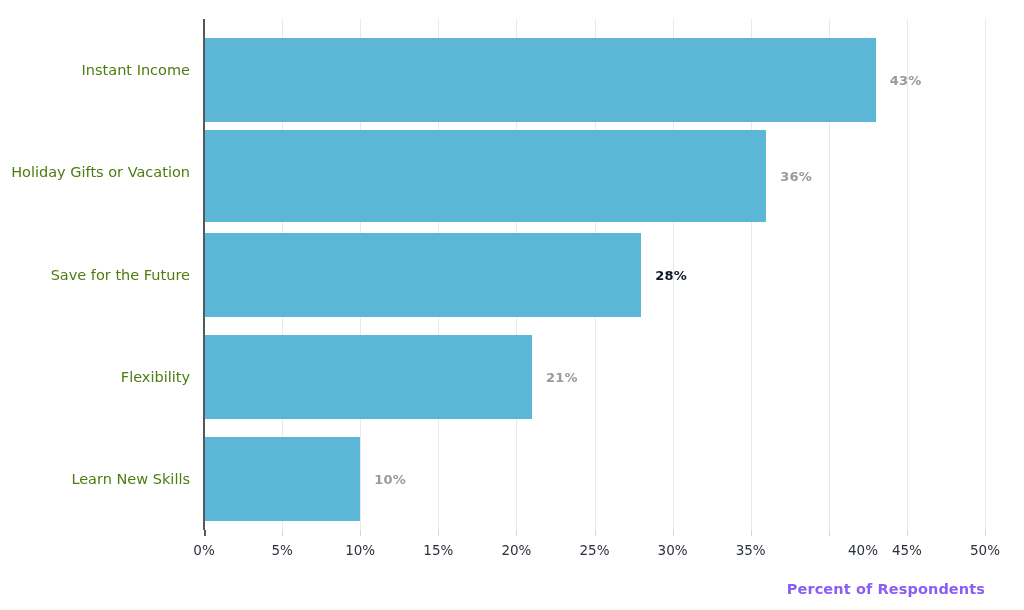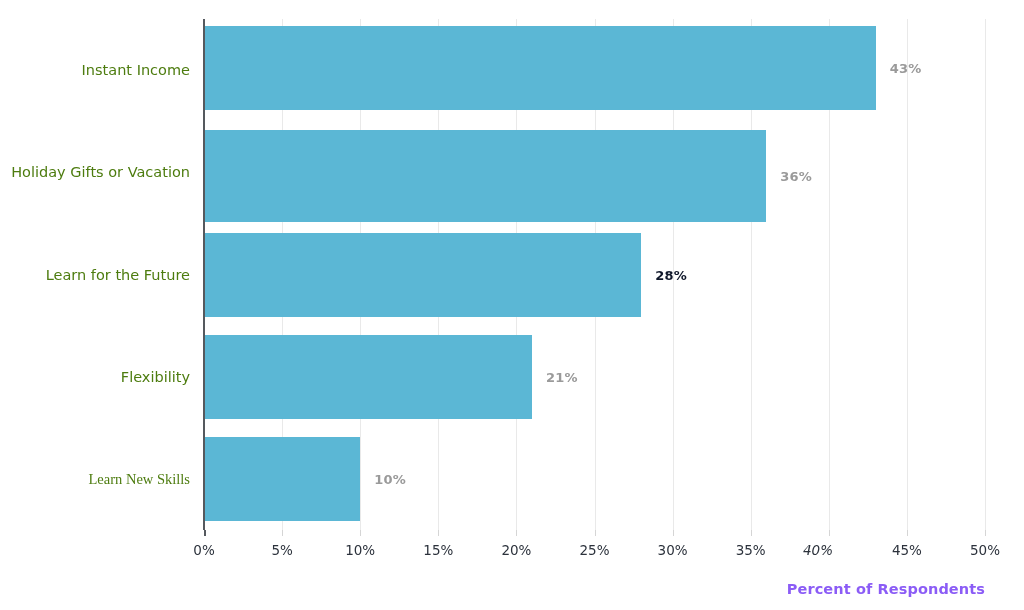--- a/index.html
+++ b/index.html
@@ -155,21 +155,21 @@
         <div class="gridline" style="left: 234.3px;"></div>
         <div class="gridline" style="left: 312.4px;"></div>
         <div class="gridline" style="left: 390.5px;"></div>
         <div class="gridline" style="left: 468.6px;"></div>
         <div class="gridline" style="left: 546.7px;"></div>
         <div class="gridline" style="left: 624.8px;"></div>
         <div class="gridline" style="left: 702.9px;"></div>
         <div class="gridline" style="left: 781px;"></div>
       </div>
     <div id="bars">
-        <div class="bar-row" style="top: 7px; height: 84px;">
+        <div class="bar-row" style="top: 19px; height: 84px;">
           <div class="bar" style="width: 671.66px; background: rgb(91, 183, 213);"></div>
           <div class="bar-value" style="left: 685.66px; color: rgb(154, 154, 154);">43%</div>
         </div>
         <div class="bar-row" style="top: 111.3px; height: 92px;">
           <div class="bar" style="width: 562.32px; background: rgb(91, 183, 213);"></div>
           <div class="bar-value" style="left: 576.32px; color: rgb(154, 154, 154);">36%</div>
         </div>
         <div class="bar-row" style="top: 213.5px; height: 84px;">
           <div class="bar" style="width: 437.36px; background: rgb(91, 183, 213);"></div>
           <div class="bar-value" style="left: 451.36px; color: #0f172a;">28%</div>
@@ -183,44 +183,44 @@
           <div class="bar-value" style="left: 170.2px; color: rgb(154, 154, 154);">10%</div>
         </div>
       </div>
   </div>
 
   <div id="y-axis-line"></div>
 
   <div id="cat-labels">
       <div class="cat-label" style="top: 51.1px;">Instant Income</div>
       <div class="cat-label" style="top: 153.3px;">Holiday Gifts or Vacation</div>
-      <div class="cat-label" style="top: 255.5px;">Learn for the Future</div>
+      <div class="cat-label" style="top: 255.5px;">Save for the Future</div>
       <div class="cat-label" style="top: 357.7px;">Flexibility</div>
-      <div class="cat-label" style="top: 459.9px; font-family: Liberation Serif, serif;">Learn New Skills</div>
+      <div class="cat-label" style="top: 459.9px;">Learn New Skills</div>
     </div>
 
   <div id="x-ticks">
       <div class="tick-mark first" style="left: 0px;"></div>
       <div class="tick-label" style="left: 0px;">0%</div>
       <div class="tick-mark" style="left: 78.1px;"></div>
       <div class="tick-label" style="left: 78.1px;">5%</div>
       <div class="tick-mark" style="left: 156.2px;"></div>
       <div class="tick-label" style="left: 156.2px;">10%</div>
       <div class="tick-mark" style="left: 234.3px;"></div>
       <div class="tick-label" style="left: 234.3px;">15%</div>
       <div class="tick-mark" style="left: 312.4px;"></div>
       <div class="tick-label" style="left: 312.4px;">20%</div>
       <div class="tick-mark" style="left: 390.5px;"></div>
       <div class="tick-label" style="left: 390.5px;">25%</div>
       <div class="tick-mark" style="left: 468.6px;"></div>
       <div class="tick-label" style="left: 468.6px;">30%</div>
       <div class="tick-mark" style="left: 546.7px;"></div>
       <div class="tick-label" style="left: 546.7px;">35%</div>
       <div class="tick-mark" style="left: 624.8px;"></div>
-      <div class="tick-label" style="left: 614px; font-style: italic;">40%</div>
+      <div class="tick-label" style="left: 659px;">40%</div>
       <div class="tick-mark" style="left: 702.9px;"></div>
       <div class="tick-label" style="left: 702.9px;">45%</div>
       <div class="tick-mark" style="left: 781px;"></div>
       <div class="tick-label" style="left: 781px;">50%</div>
     </div>
 
   <div id="x-axis-title">Percent of Respondents</div>
 
 </div>
 

